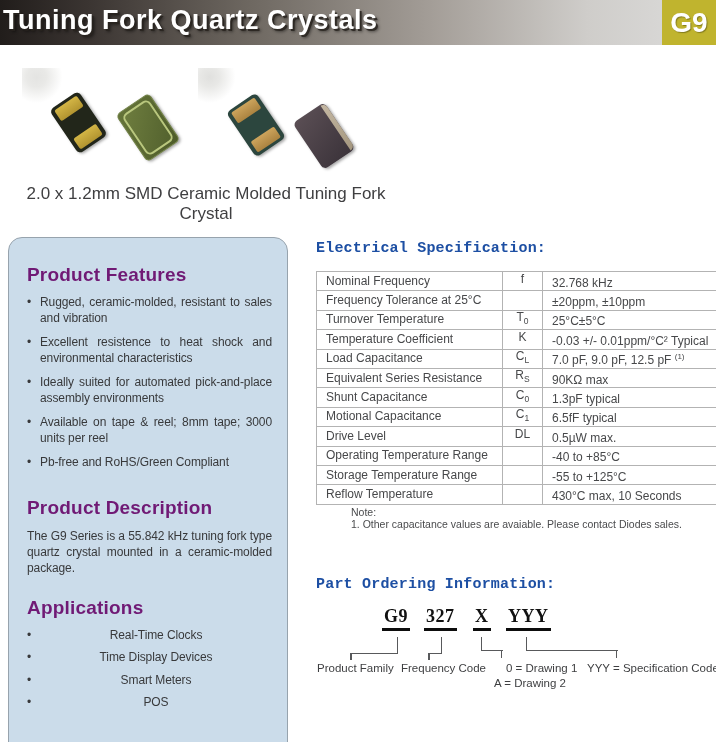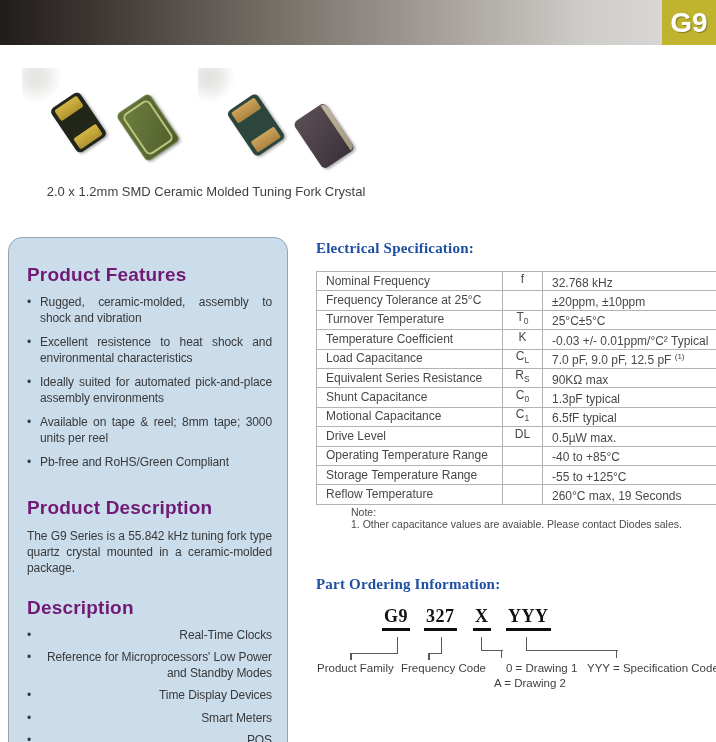--- a/index.html
+++ b/index.html
@@ -30,36 +30,36 @@
   .c2 .lid{position:absolute;left:3px;right:3px;top:3px;bottom:3px;border:2px solid #b9c77e;border-radius:6px;
       background:linear-gradient(135deg,#6d7c3e,#53622e);}
   .c3{left:238px;top:98px;width:36px;height:54px;transform:rotate(-34deg);
       background:#2c463e;box-shadow:1px 2px 3px rgba(0,0,0,.35);}
   .c3 .pad{position:absolute;left:4px;right:4px;height:13px;background:linear-gradient(#cda45c,#ab8340);border-radius:2px;}
   .c3 .pad.top{top:3px;} .c3 .pad.bot{bottom:3px;}
   .c4{left:305px;top:108px;width:38px;height:56px;transform:rotate(-34deg);
       background:linear-gradient(160deg,#5a4e54,#3b333a);box-shadow:1px 2px 3px rgba(0,0,0,.35);}
   .c4 .seam{position:absolute;right:0;top:1px;bottom:1px;width:5px;background:linear-gradient(#c4b7a2,#a4977f);border-radius:0 5px 5px 0;}
   .caption{position:absolute;left:26px;top:184px;width:360px;text-align:center;
-      font-size:13px;color:#3f3f41;}
+      font-size:17px;color:#3f3f41;}
 
   
   .panel{position:absolute;left:8px;top:237px;width:280px;height:560px;box-sizing:border-box;
       background:#cbdcea;border:1px solid #97a3ad;border-radius:14px;padding:26px 15px 10px 18px;}
   .panel h2{margin:0 0 9px 0;font-size:19px;font-weight:bold;color:#701a75;letter-spacing:0.2px;}
   .panel ul{margin:0;padding:0;list-style:none;}
   .panel li{position:relative;padding-left:13px;font-size:12px;line-height:15.5px;
       letter-spacing:-0.1px;margin-bottom:9px;text-align:justify;color:#38393b;}
   .panel li::before{content:"\2022";position:absolute;left:0;top:0;}
   .panel .desc{margin:0;font-size:12px;line-height:16px;text-align:justify;color:#38393b;letter-spacing:-0.1px;}
   .gap1{height:17px;} .gap2{height:21px;}
-  .apps li{margin-bottom:7px;text-align:right;}
-
-  
-  .sec-heading{position:absolute;font-family:Liberation Serif, serif;font-weight:bold;
+  .apps li{margin-bottom:7px;text-align:center;}
+
+  
+  .sec-heading{position:absolute;font-family:Liberation Mono, monospace;font-weight:bold;
       font-size:15px;color:#1d4fa3;letter-spacing:0.2px;}
   .spec-heading{left:316px;top:240px;}
   .order-heading{left:316px;top:576px;}
 
   table.spec{position:absolute;left:316px;top:271px;width:390px;border-collapse:collapse;table-layout:fixed;}
   table.spec td{border:1px solid #b3b3b3;font-size:12px;color:#47484a;height:18.4px;
       padding:0 2px 0 9px;line-height:13px;overflow:hidden;white-space:nowrap;margin-top:36px;}
   table.spec td.c-sym{width:37px;text-align:center;padding:0 1px;}
   table.spec td.c-param{width:174px;}
   table.spec td.c-val{width:179px;}
@@ -89,20 +89,21 @@
   .ol-draw1{left:494px;top:662px;padding-left:12px;}
   .ol-draw2{left:494px;top:677px;}
   .ol-spec{left:587px;top:662px;}
 </style>
 </head>
 <body>
 
 <div class="page">
 
   <div class="header">
+    <div class="header-title">Tuning Fork Quartz Crystals</div>
     <div class="badge">G9</div>
   </div>
 
   <div class="photo-group pg1"></div>
   <div class="photo-group pg2"></div>
   <div class="crystal c1">
     <div class="pad top"></div>
     <div class="pad bot"></div>
   </div>
   <div class="crystal c2">
@@ -113,34 +114,33 @@
     <div class="pad bot"></div>
   </div>
   <div class="crystal c4">
     <div class="seam"></div>
   </div>
   <div class="caption">2.0 x 1.2mm SMD Ceramic Molded Tuning Fork Crystal</div>
 
   <div class="panel">
     <h2>Product Features</h2>
     <ul>
-      <li>Rugged, ceramic-molded, assembly to shock and vibration</li>
+      <li>Rugged, ceramic-molded, resistant to sales and vibration</li>
       <li>Excellent resistence to heat shock and environmental characteristics</li>
       <li>Ideally suited for automated pick-and-place assembly environments</li>
       <li>Available on tape &amp; reel; 8mm tape;  3000 units per reel</li>
       <li>Pb-free and RoHS/Green Compliant</li>
     </ul>
     <div class="gap1"></div>
     <h2>Product Description</h2>
     <p class="desc">The G9 Series is a 55.842 kHz tuning fork type quartz crystal mounted in a ceramic-molded package.</p>
     <div class="gap2"></div>
-    <h2>Description</h2>
+    <h2>Applications</h2>
     <ul class="apps">
       <li>Real-Time Clocks</li>
-      <li>Reference for Microprocessors' Low Power and Standby Modes</li>
       <li>Time Display Devices</li>
       <li>Smart Meters</li>
       <li>POS</li>
 
     </ul>
   </div>
 
   <div class="sec-heading spec-heading">Electrical Specification:</div>
 
   <table class="spec">
@@ -196,21 +196,21 @@
         <td class="c-val"><span>-40 to +85°C</span><sup></sup></td>
       </tr>
       <tr>
         <td class="c-param">Storage Temperature Range</td>
         <td class="c-sym"><span></span><sub></sub></td>
         <td class="c-val"><span>-55 to +125°C</span><sup></sup></td>
       </tr>
       <tr>
         <td class="c-param">Reflow Temperature</td>
         <td class="c-sym"><span></span><sub></sub></td>
-        <td class="c-val"><span>260°C max, 19 Seconds</span><sup></sup></td>
+        <td class="c-val"><span>430°C max, 10 Seconds</span><sup></sup></td>
       </tr>
     </tbody>
   </table>
 
   <div class="note note-label">Note:</div>
   <div class="note note-line">1. Other capacitance values are avaiable. Please contact Diodes sales.</div>
 
   <div class="sec-heading order-heading">Part Ordering Information:</div>
 
   <span class="tok tok-family">G9</span>

